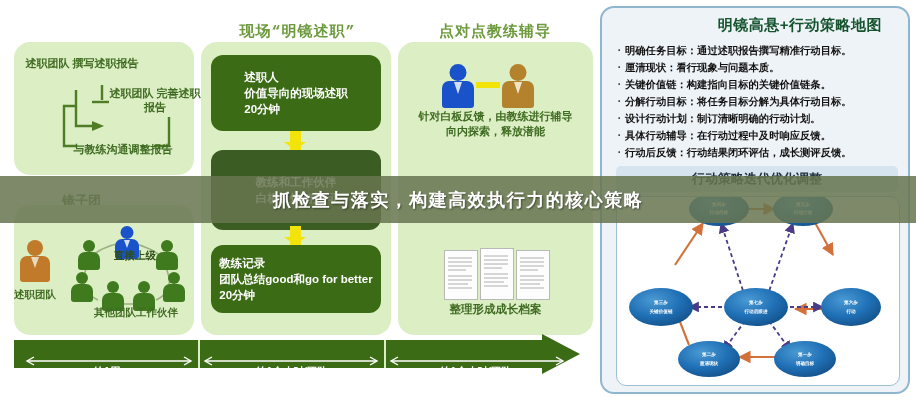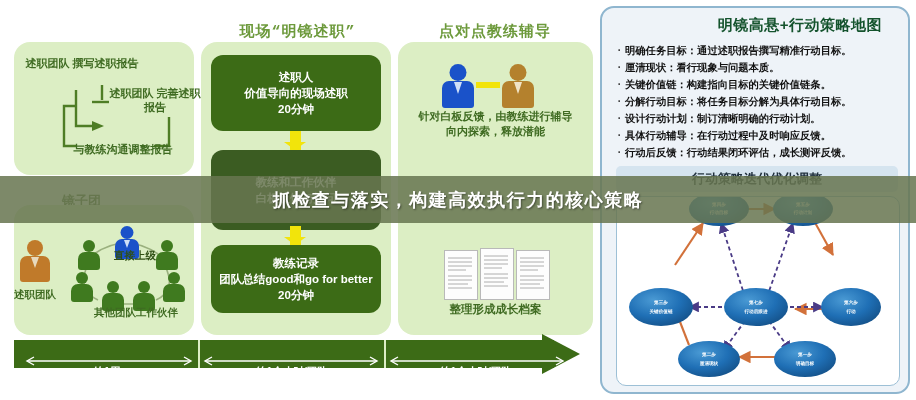--- a/index.html
+++ b/index.html
@@ -28,21 +28,21 @@
   #p2{left:201px;top:42px;width:190px;height:293px;background:#dceec4;}
   #p3{left:398px;top:42px;width:195px;height:293px;background:#dceec4;}
 
   .flowtext{position:absolute;color:#3f6b22;font-size:11px;line-height:14px;text-align:center;font-weight:bold;}
   #f1{left:22px;top:56px;width:120px;}
   #f2{left:105px;top:86px;width:100px;}
   #f3{left:58px;top:142px;width:130px;}
 
   .greenbox{
     position:absolute;background:#3c6b16;border-radius:12px;color:#ffffff;
-    font-size:11.5px;line-height:16px;text-align:center;font-weight:bold;
+    font-size:11.5px;line-height:16px;text-align:left;font-weight:bold;
     display:flex;align-items:center;justify-content:center;padding:4px;
     box-sizing:border-box;
   }
   #gb1{left:211px;top:55px;width:170px;height:76px;}
   #gb2{left:211px;top:150px;width:170px;height:80px;background:#3b5c22;}
   #gb3{left:211px;top:245px;width:170px;height:68px;}
 
   .ybar{position:absolute;left:290px;width:11px;background:#f2e40b;}
   #y1{top:131px;height:19px;}
   #y2{top:226px;height:19px;}

